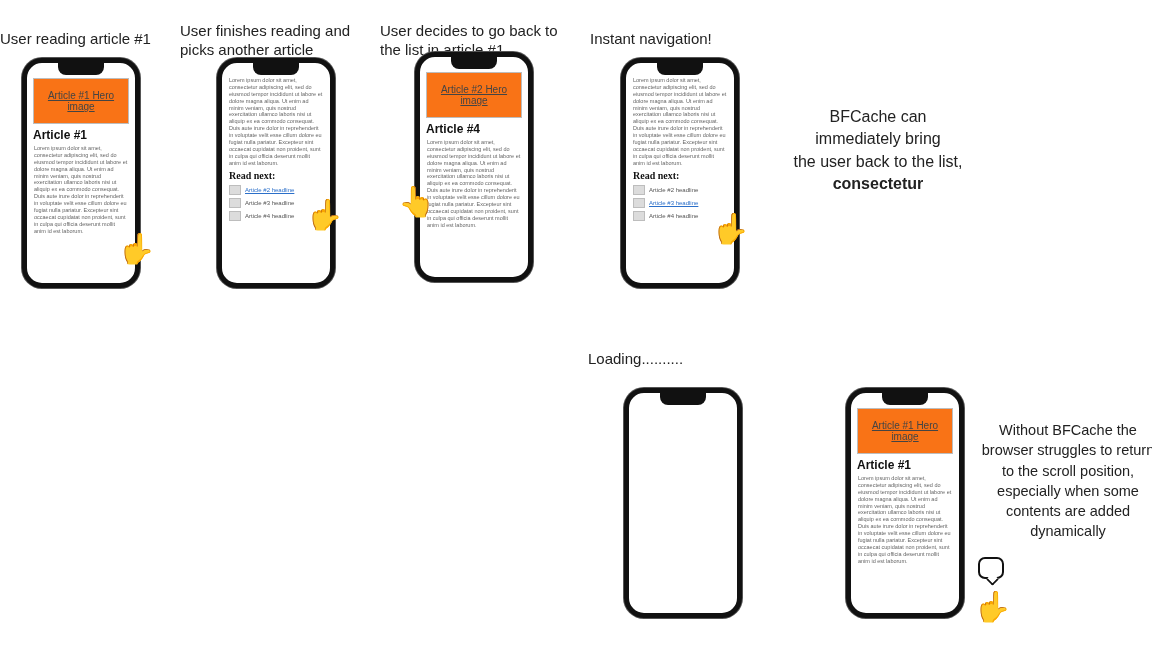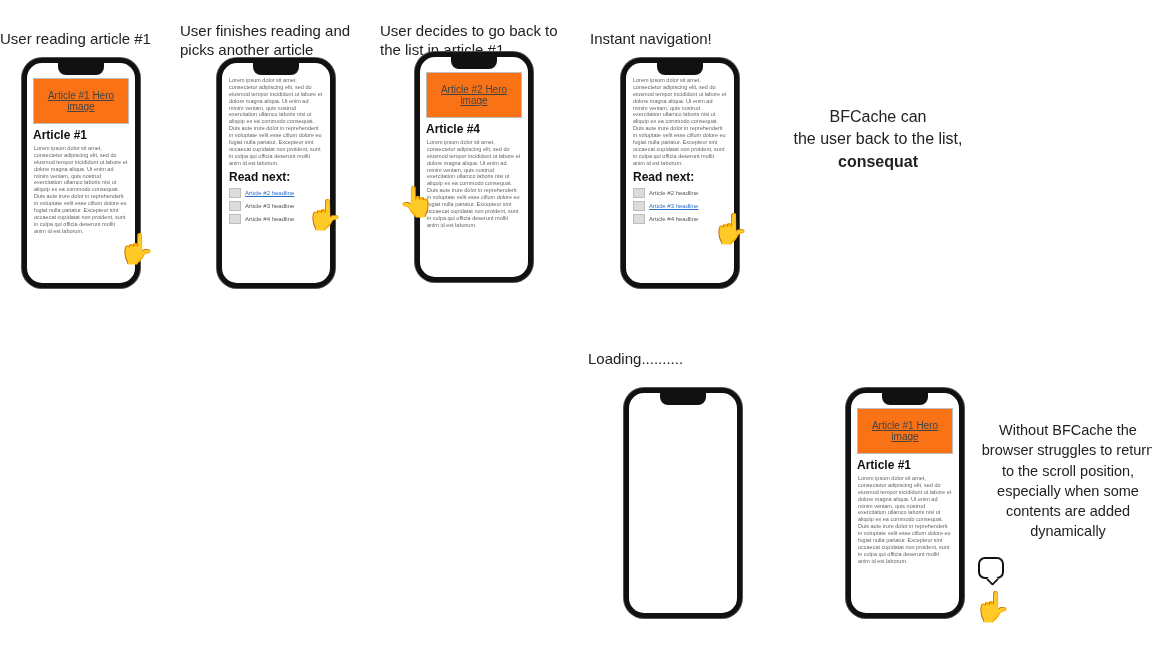--- a/index.html
+++ b/index.html
@@ -73,22 +73,23 @@
   }
   .lorem {
     margin: 1px 3px;
     line-height: 1.25;
     color: #666;
     word-break: break-word;
   }
   .readnext {
     font-weight: 700;
     color: #111;
-    font-size: 12px;
+    font-size: 10px;
     margin: 4px 3px 4px;
+    font-family: Liberation Serif, serif;
   }
   .rn-item {
     display: flex;
     align-items: center;
     margin: 3px 3px;
   }
   .rn-thumb {
     width: 12px;
     height: 10px;
     background: #dcdcdc;
@@ -200,22 +201,23 @@
     <div class="rn-item">
       <div class="rn-thumb"></div>
       <span class="rn-text">Article #4 headline</span>
     </div>
   </div>
 </div>
 <div class="hand" style="left:712px; top:214px;">👆</div>
 
 <div class="side-text" style="left:768px; top:106px;">
   <div>BFCache can</div>
+  <div>immediately bring</div>
   <div>the user back to the list,</div>
-  <div style="font-weight:700;">consequat</div>
+  <div style="font-weight:700;">consectetur</div>
 </div>
 
 <div class="caption" style="left:588px; top:350px;">Loading..........</div>
 
 <div class="phone" style="left:624px; top:388px;">
   <div class="notch"></div>
   <div class="screen"></div>
 </div>
 
 <div class="phone" style="left:846px; top:388px;">

